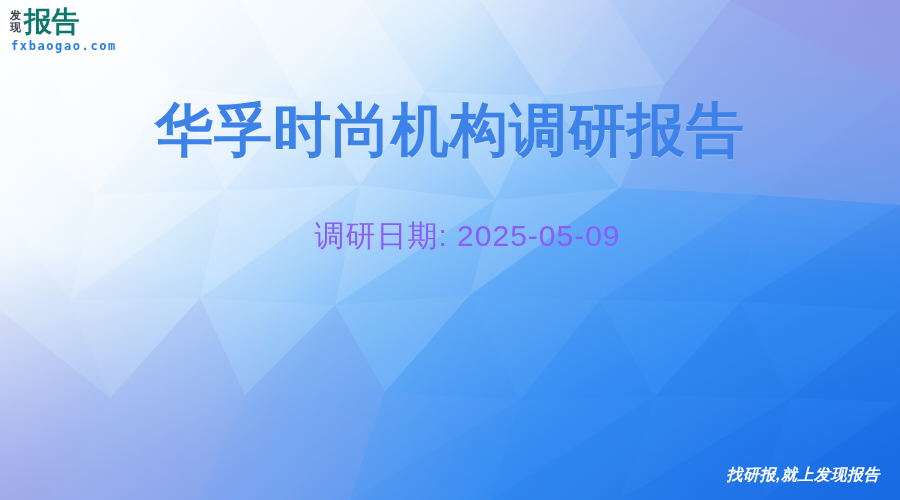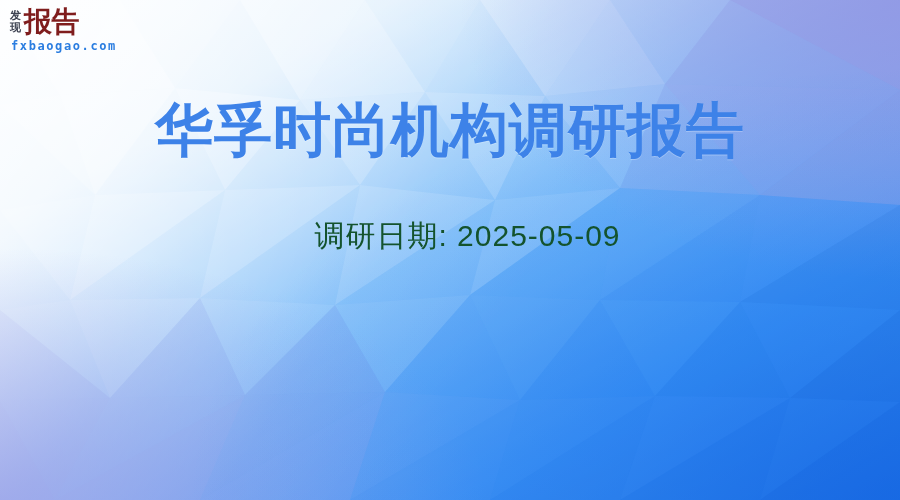--- a/index.html
+++ b/index.html
@@ -85,21 +85,21 @@
     font-size: 11px;
     font-weight: 700;
     color: #3e4352;
     line-height: 1.08;
     margin-right: 3px;
     letter-spacing: 0;
   }
   .logo-main {
     font-size: 28px;
     font-weight: 800;
-    color: #7f1d1d;
+    color: #0f766e;
     letter-spacing: -0.5px;
     line-height: 1;
   }
   .logo-domain {
     margin-top: 4px;
     margin-left: 1px;
     font-size: 12px;
     font-weight: 700;
     color: #2a7de0;
     letter-spacing: 1.6px;
@@ -126,21 +126,21 @@
     color: #3d82e8;
     text-shadow: 0 1px 0 rgba(255,255,255,0.25);
     white-space: nowrap;
     text-align: right;
   }
   #subtitle {
     margin-top: 46px;
     font-size: 30px;
     font-weight: 400;
     letter-spacing: 1px;
-    color: #14532d;
+    color: #8b5cf6;
     white-space: nowrap;
     margin-left: 35px;
   }
 
   
   #slogan {
     position: absolute;
     right: 20px;
     bottom: 14px;
     font-size: 16px;
@@ -262,14 +262,15 @@
       <div class="logo-main">报告</div>
     </div>
     <div class="logo-domain">fxbaogao.com</div>
   </div>
 
   <div id="title-block">
     <div id="main-title">华孚时尚机构调研报告</div>
     <div id="subtitle">调研日期: 2025-05-09</div>
   </div>
 
+  <div id="slogan">找研报,就上发现报告</div>
 
 </div>
 
 </body></html>

